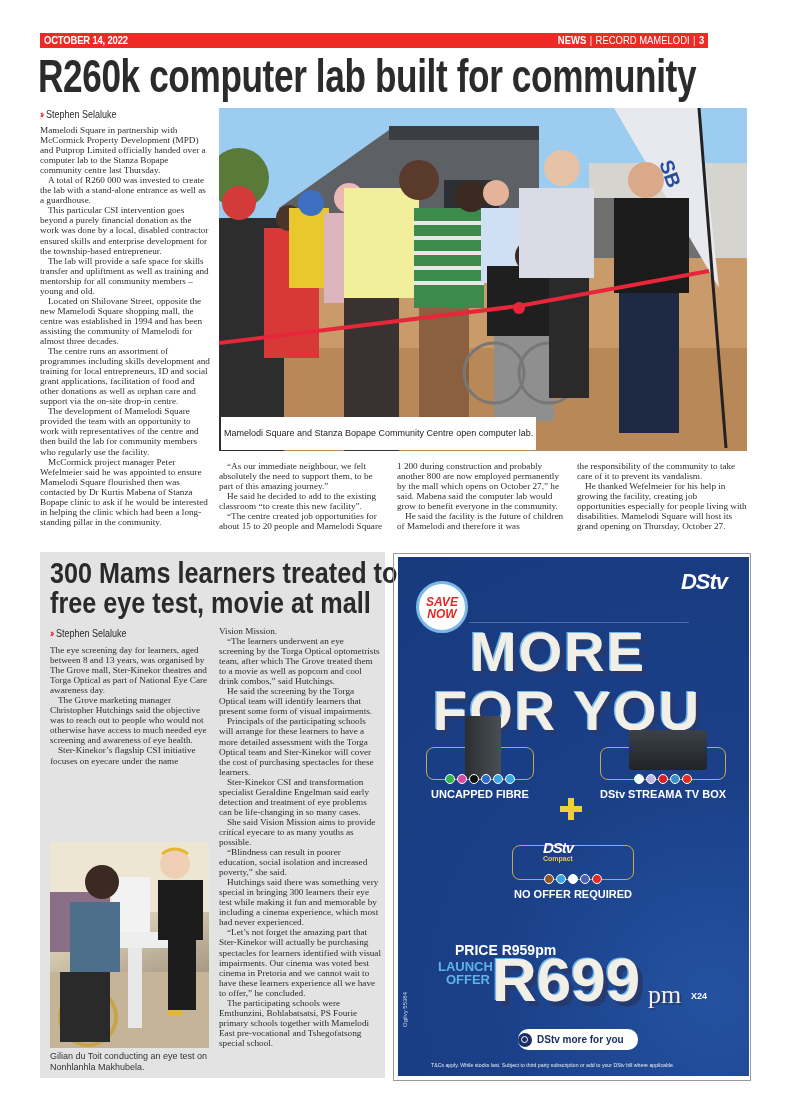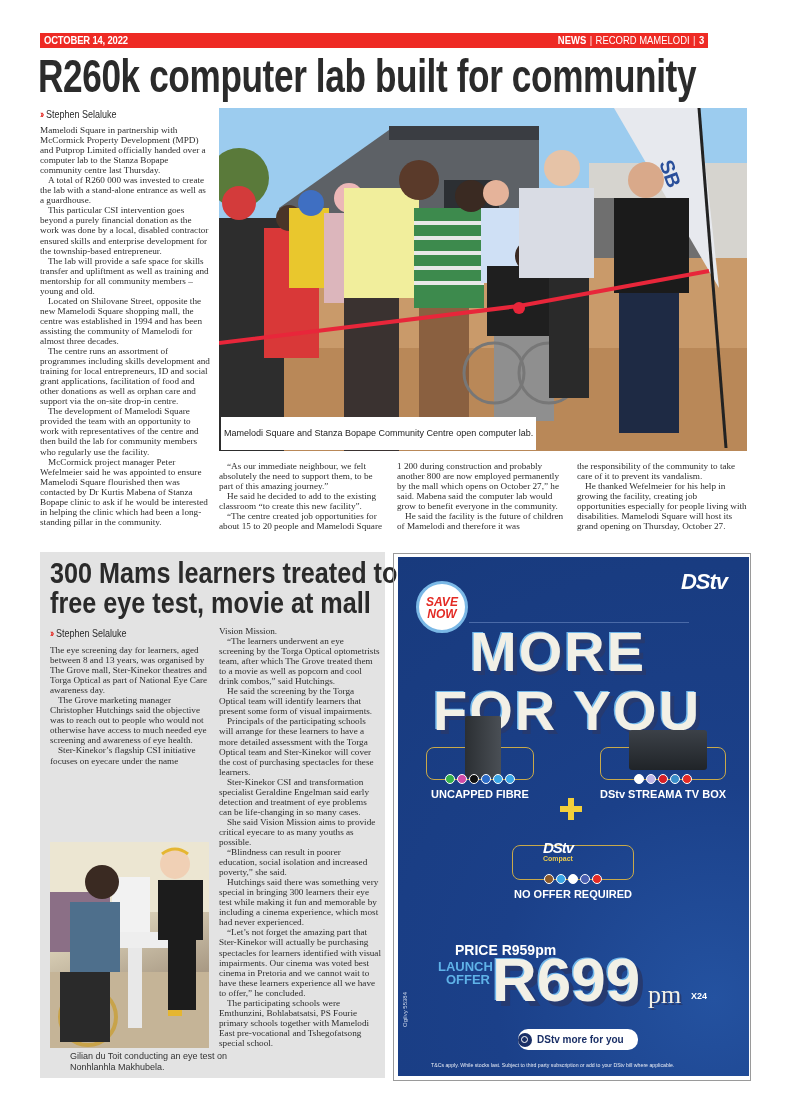--- a/index.html
+++ b/index.html
@@ -64,21 +64,21 @@
   }
   .a2-byline { position: absolute; left: 50px; top: 628px; }
   .a2-col1 { position: absolute; left: 50px; top: 645px; width: 160px; }
   .a2-col2 { position: absolute; left: 219px; top: 626px; width: 162px; }
   .photo2 {
     position: absolute; left: 50px; top: 842px; width: 159px; height: 206px; overflow: hidden;
     background: linear-gradient(160deg, #e8e2cf 0%, #d9cfb6 40%, #a99a85 70%, #c2b59e 100%);
   }
   .a2-caption {
     position: absolute; left: 50px; top: 1051px; width: 165px;
-    font-family: "Liberation Sans", sans-serif; font-size: 9px; line-height: 11px; color: #333; margin-left: 20px;
+    font-family: "Liberation Sans", sans-serif; font-size: 9px; line-height: 11px; color: #333;
   }
 
   
   .ad-frame { position: absolute; left: 393px; top: 553px; width: 358px; height: 528px; border: 1px solid #9a9a9a; }
   .ad {
     position: absolute; left: 398px; top: 557px; width: 351px; height: 519px; overflow: hidden;
     background: radial-gradient(circle at 90% 85%, #2452a0 0%, #1b4089 40%, #183a7d 100%);
     font-family: "Liberation Sans", sans-serif; color: #fff;
   }
   .ad .logo { position: absolute; right: 22px; top: 12px; font-size: 22px; font-weight: bold; font-style: italic; letter-spacing: -1px; }

